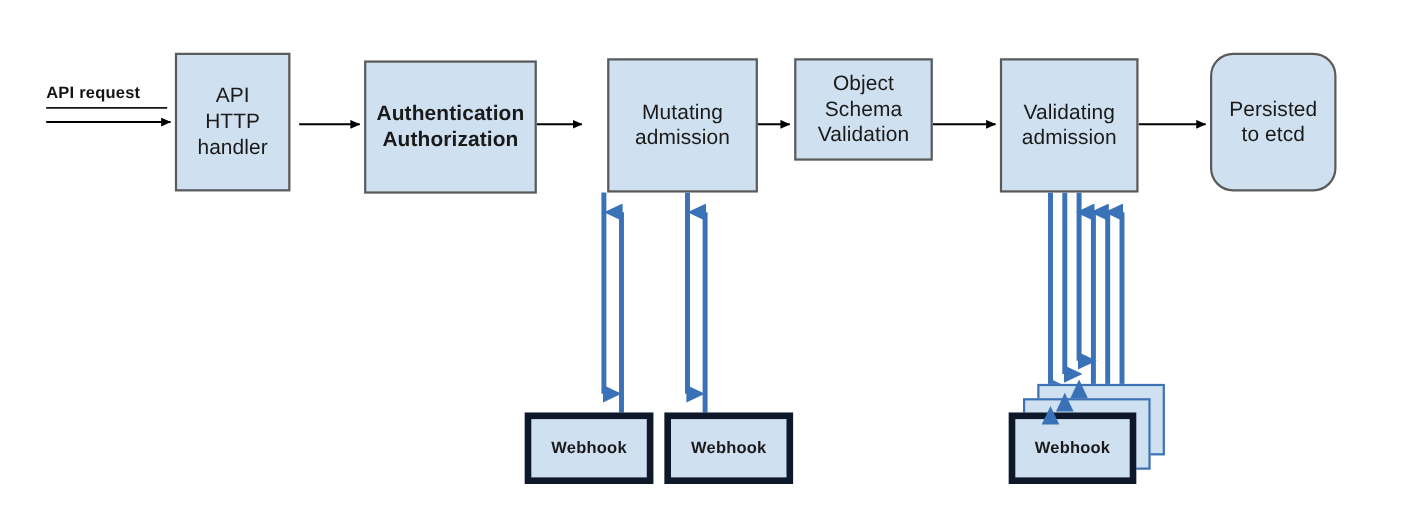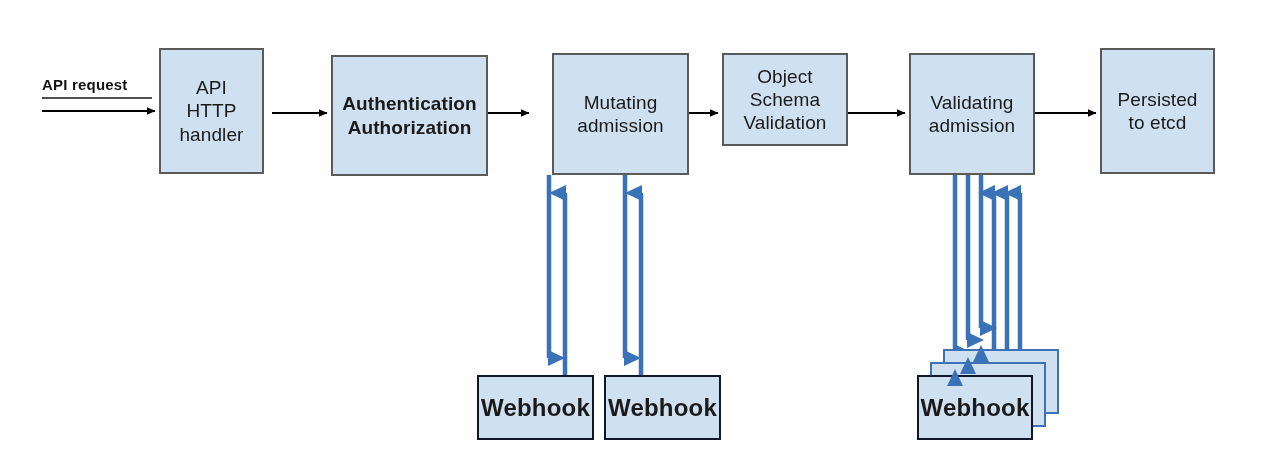--- a/index.html
+++ b/index.html
@@ -43,23 +43,23 @@
     white-space: pre-line;
   }
   .webhook {
     position: absolute;
     box-sizing: border-box;
     display: flex;
     align-items: center;
     justify-content: center;
     text-align: center;
     background: #cfe0f0;
-    border: 2px solid #0f172a;
+    border: 6px solid #0f172a;
     color: #1a1a1a;
-    font-size: 24px;
+    font-size: 15px;
     font-weight: 700;
     letter-spacing: 0.2px;
   }
   .webhook-ghost {
     position: absolute;
     box-sizing: border-box;
     background: #cfe0f0;
     border: 2px solid #3f72b5;
   }
   .edge-label {
@@ -154,21 +154,21 @@
   <div class="node" style="left:533px; top:53px; width:137px; height:122px;margin-left:19px;">Mutating
 admission</div>
 
   <div class="node" style="left:722px; top:53px; width:126px; height:93px;">Object
 Schema
 Validation</div>
 
   <div class="node" style="left:909px; top:53px; width:126px; height:122px;">Validating
 admission</div>
 
-  <div class="node" style="left:1100px; top:48px; width:115px; height:126px;">Persisted
+  <div class="node" style="left:1100px; top:48px; width:115px; height:126px;border-radius:21px;">Persisted
 to etcd</div>
 
   <div class="webhook" style="left:477px; top:375px; width:117px; height:65px;">Webhook</div>
 
   <div class="webhook" style="left:604px; top:375px; width:117px; height:65px;">Webhook</div>
 
   <div class="webhook-ghost" style="left:943px; top:349px; width:116px; height:65px;"></div>
   <div class="webhook-ghost" style="left:930px; top:362px; width:116px; height:65px;"></div>
   <div class="webhook" style="left:917px; top:375px; width:116px; height:65px;">Webhook</div>
 

